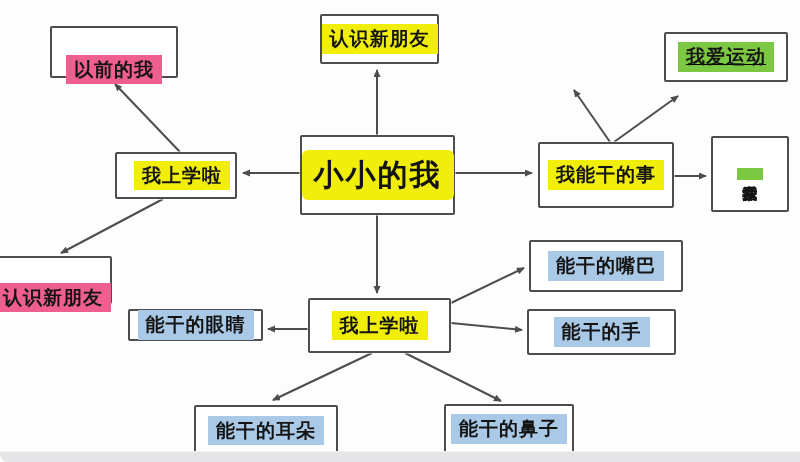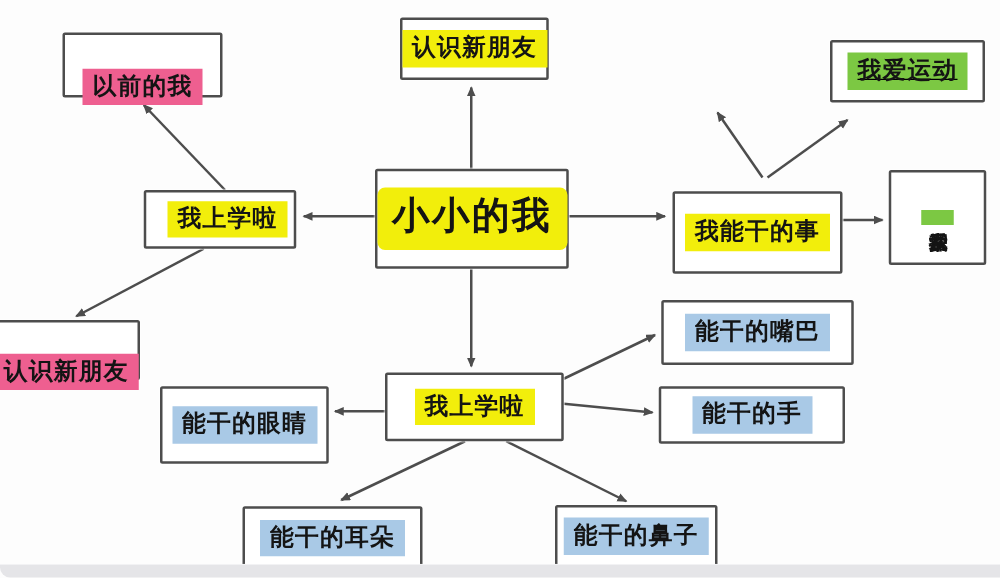--- a/index.html
+++ b/index.html
@@ -21,21 +21,21 @@
   .hl{
     display:flex;align-items:center;justify-content:center;
     font-weight:bold;color:#141414;
     padding:4px 8px;line-height:1.15;
     letter-spacing:1px;white-space:nowrap;
   }
   .hl.yellow{background:var(--yellow);}
   .hl.pink{background:var(--pink);margin-top:35px;}
   .hl.green{background:var(--green);}
   .hl.blue{background:var(--blue);}
-  .size-center{font-size:30px;letter-spacing:2px;border-radius:6px;padding:8px 12px;font-family:Liberation Mono, monospace;}
+  .size-center{font-size:30px;letter-spacing:2px;border-radius:6px;padding:8px 12px;}
   .size-std{font-size:19px;}
   .vertical{writing-mode:vertical-rl;text-orientation:upright;font-size:15px;letter-spacing:0;padding:6px 4px;}
   #footer-strip{
     position:absolute;left:0;bottom:0;width:800px;height:10px;z-index:3;
     background:#e5e5e8;border-top:1px solid #f2f2f4;
     border-bottom-left-radius:8px;
   }
 </style>
 </head>
 <body>
@@ -79,38 +79,38 @@
   </div>
 
   <div class="node" style="left:50px;top:26px;width:128px;height:52px;">
     <span class="hl pink size-std">以前的我</span>
   </div>
 
   <div class="node" style="left:-6px;top:256px;width:118px;height:48px;">
     <span class="hl pink size-std">认识新朋友</span>
   </div>
 
-  <div class="node" style="left:538px;top:153px;width:136px;height:66px;">
+  <div class="node" style="left:538px;top:142px;width:136px;height:66px;">
     <span class="hl yellow size-std">我能干的事</span>
   </div>
 
 
   <div class="node" style="left:664px;top:32px;width:124px;height:50px;text-decoration:underline;">
     <span class="hl green size-std">我爱运动</span>
   </div>
 
   <div class="node" style="left:711px;top:136px;width:78px;height:76px;">
     <span class="hl green vertical">我爱探索</span>
   </div>
 
   <div class="node" style="left:308px;top:298px;width:143px;height:55px;">
     <span class="hl yellow size-std">我上学啦</span>
   </div>
 
-  <div class="node" style="left:128px;top:309px;width:135px;height:62px;">
+  <div class="node" style="left:128px;top:309px;width:135px;height:32px;">
     <span class="hl blue size-std">能干的眼睛</span>
   </div>
 
   <div class="node" style="left:529px;top:240px;width:154px;height:52px;">
     <span class="hl blue size-std">能干的嘴巴</span>
   </div>
 
   <div class="node" style="left:527px;top:309px;width:149px;height:46px;">
     <span class="hl blue size-std">能干的手</span>
   </div>

